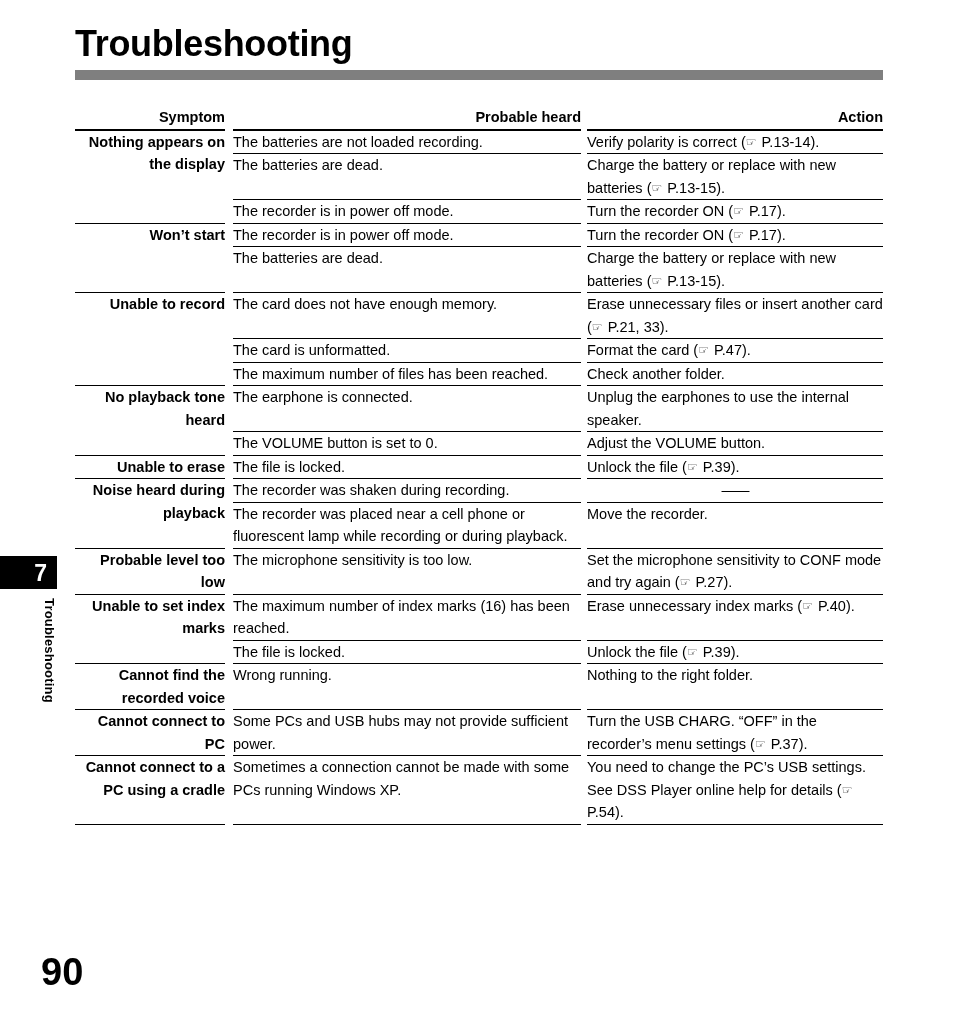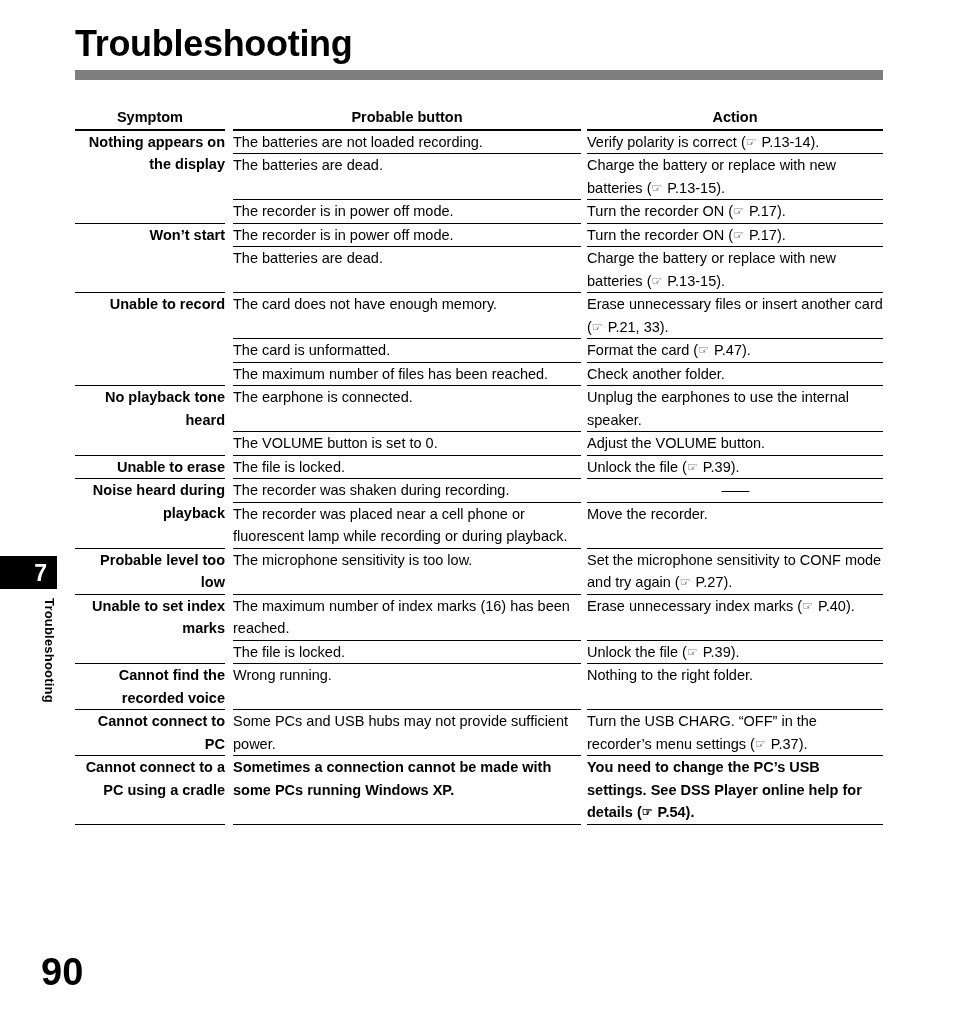--- a/index.html
+++ b/index.html
@@ -94,21 +94,21 @@
 
   #trouble-table th,
   #trouble-table td {
     vertical-align: top;
     padding: 0;
     font-size: 14.5px;
     line-height: 22.5px;
   }
 
   th.head {
-    text-align: center;
+    text-align: right;
     font-weight: bold;
     font-size: 16px;
     line-height: 20px;
     padding-bottom: 3px;
     border-bottom: 2.4px solid #000;
   }
   th.gap { border-bottom: none; }
 
   td.sym {
     font-weight: bold;
@@ -137,21 +137,21 @@
 
   .hand {
     font-size: 12px;
     vertical-align: 1px;
     letter-spacing: 0;
     padding-right: 1px;
   }
 
   
   tr.last td.sym  { border-bottom: 1.1px solid #000; }
-  tr.last td.cause, tr.last td.act { border-bottom: 1.1px solid #000; font-weight: bold; }
+  tr.last td.cause, tr.last td.act { border-bottom: 1.1px solid #000; }
 </style>
 </head>
 <body>
 
 <div id="page-title">Troubleshooting</div>
 <div id="title-rule"></div>
 
 <div id="chapter-tab">
   <span id="chapter-number">7</span>
 </div>
@@ -164,21 +164,21 @@
     <col class="c-symptom">
       <col class="c-gap1">
       <col class="c-cause">
       <col class="c-gap2">
       <col class="c-action">
   </colgroup>
   <thead>
     <tr>
       <th class="head">Symptom</th>
       <th class="gap"></th>
-      <th class="head">Probable button</th>
+      <th class="head">Probable heard</th>
       <th class="gap"></th>
       <th class="head">Action</th>
     </tr>
   </thead>
   <tbody id="table-body">
       <tr>
         <td class="sym grp-end" rowspan="3">Nothing appears on the display</td>
         <td class="gap" rowspan="3"></td>
         <td class="cause">The batteries are not loaded recording.</td>
         <td class="gap"></td>

